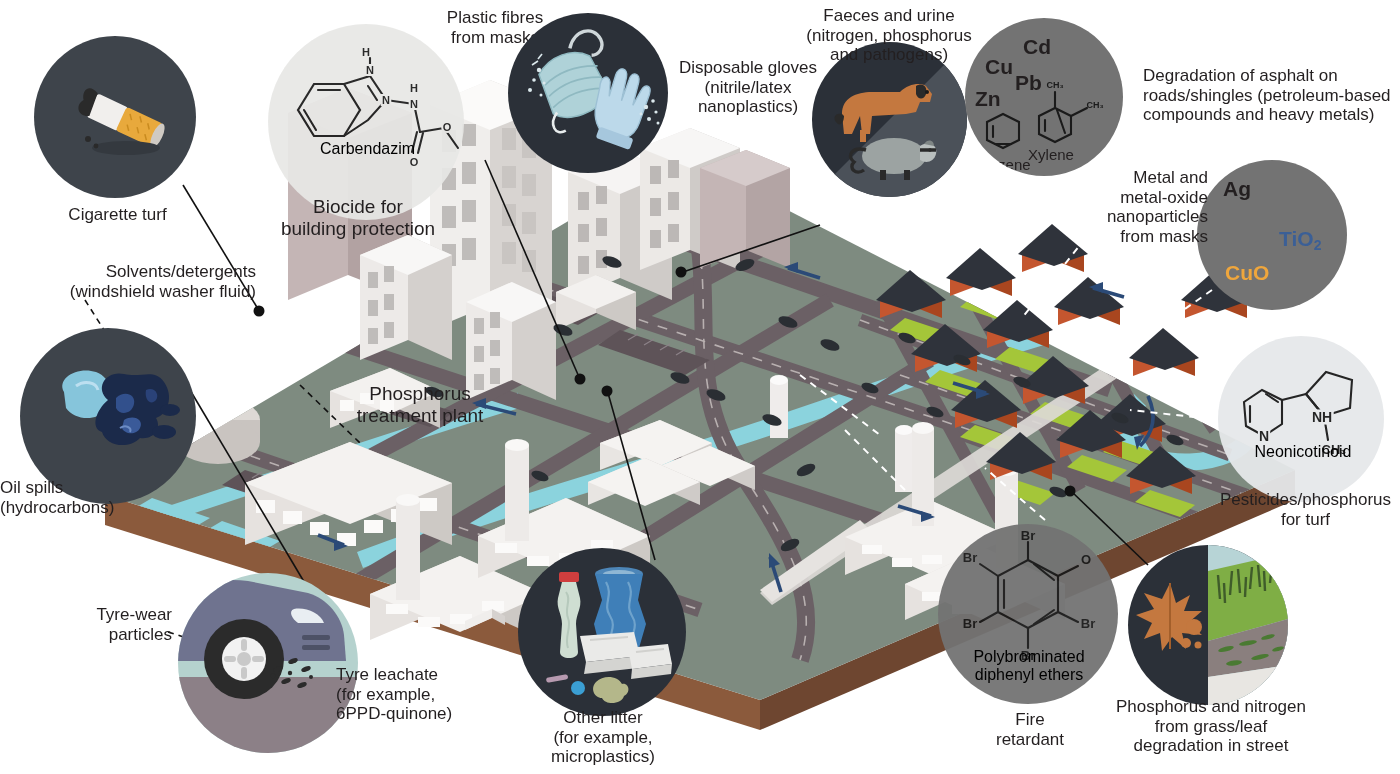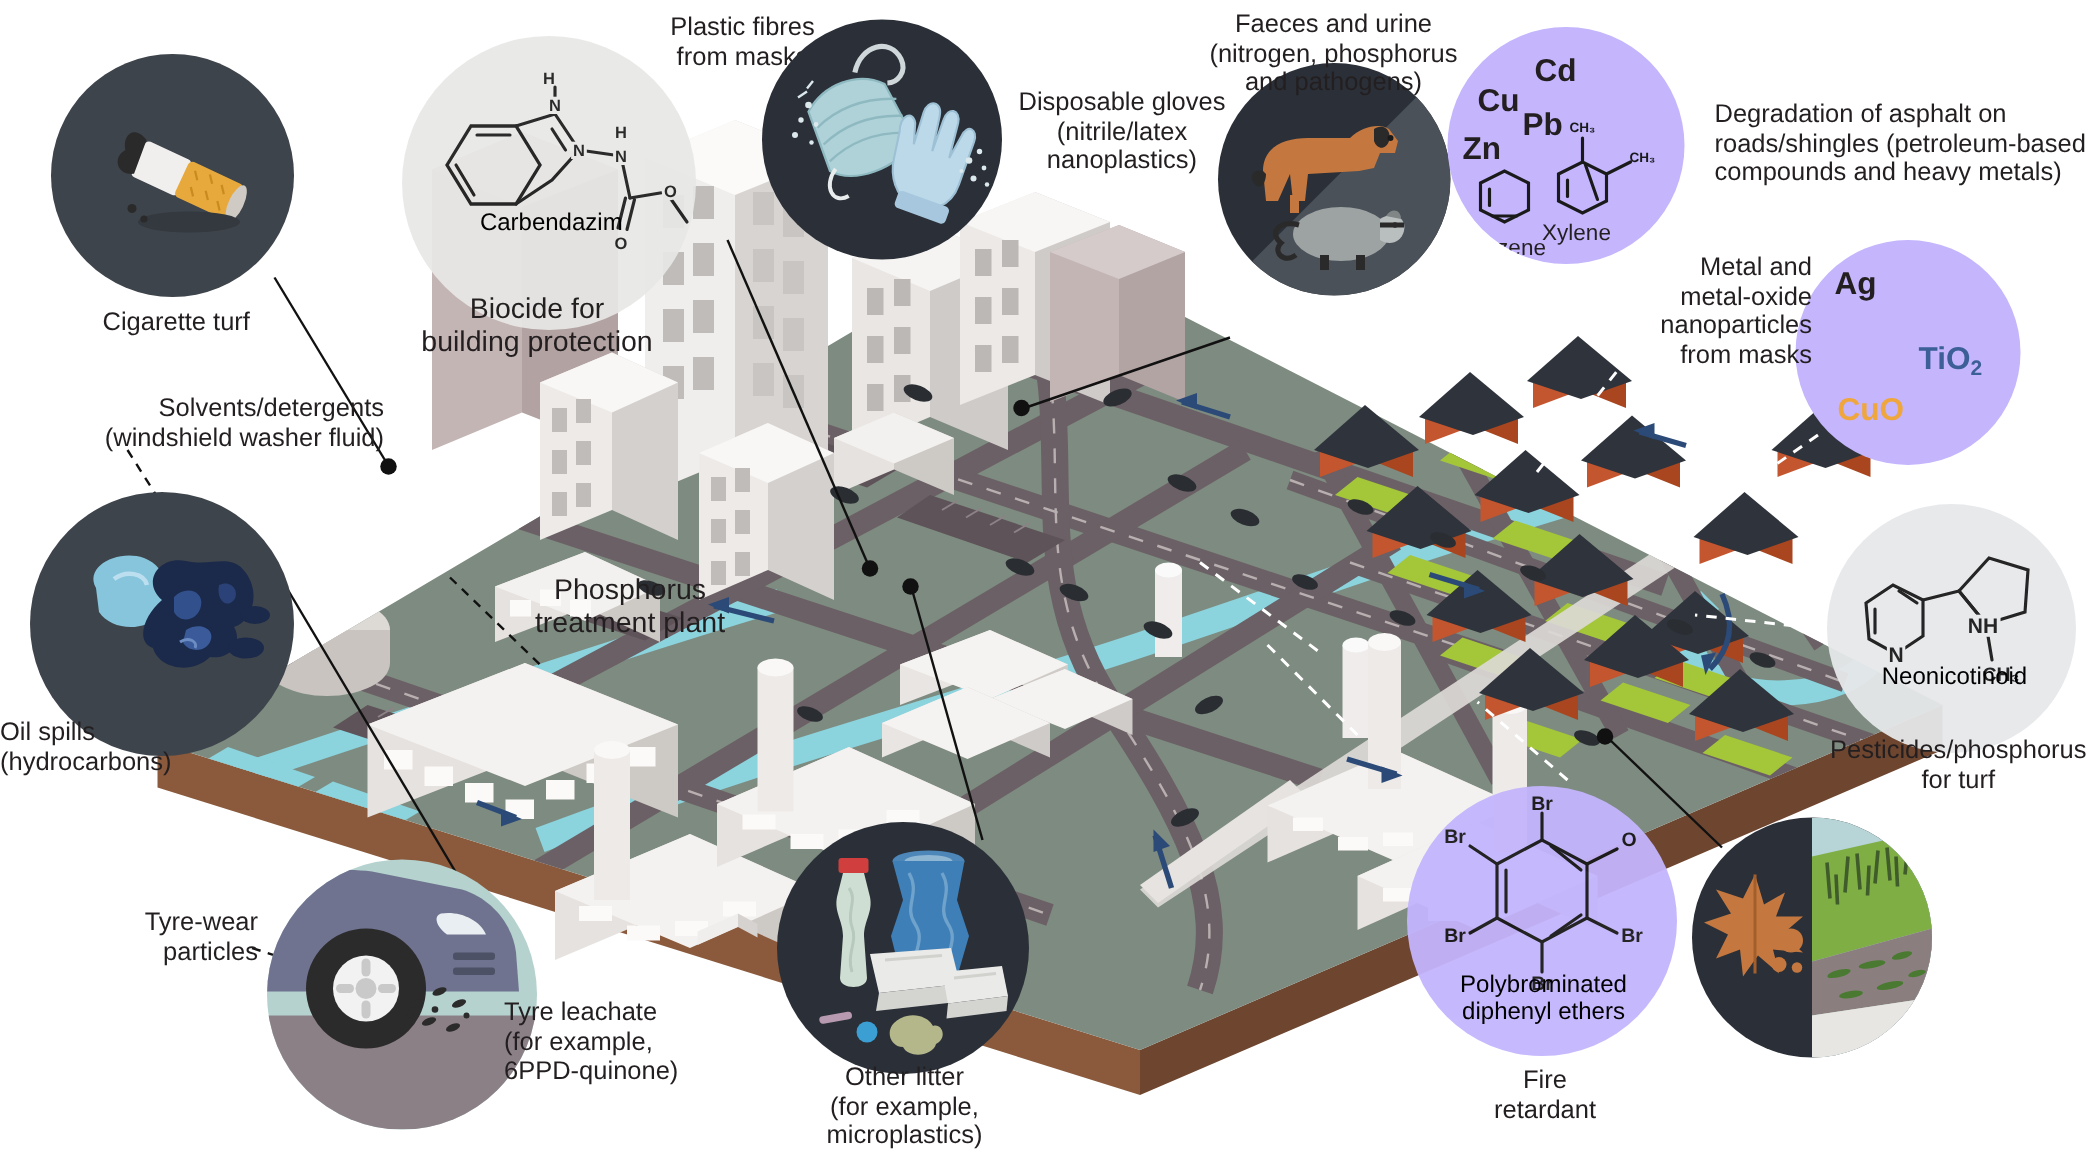--- a/index.html
+++ b/index.html
@@ -5,21 +5,21 @@
   html,body{margin:0;padding:0;background:#ffffff;}
   body{width:1400px;height:774px;overflow:hidden;
        font-family:"Liberation Sans","DejaVu Sans",sans-serif;color:#231f20;}
   #stage{position:relative;width:1400px;height:774px;background:#fff;}
   .lbl{position:absolute;font-size:19.5px;line-height:1.16;color:#231f20;white-space:pre;}
   .lbl.c{text-align:center;}
   .bubble{position:absolute;border-radius:50%;overflow:hidden;}
   .b-dark{background:#3e444b;}
   .b-dark2{background:#2b3038;}
   .b-light{background:#e8e8e6;}
-  .b-blue{background:#c4b5fd;}
+  .b-blue{background:#737373;}
   .b-grey{background:#e6e8ea;}
   .cap{position:absolute;font-size:17px;line-height:1.15;text-align:center;color:#231f20;white-space:pre;}
   svg{display:block;}
   .ln{stroke:#111;stroke-width:1.6;fill:none;}
   .lnd{stroke:#111;stroke-width:1.6;fill:none;stroke-dasharray:6 5;}
   .lnw{stroke:#ffffff;stroke-width:2;fill:none;stroke-dasharray:7 6;}
   .dot{fill:#111;}
   .chem{stroke:#1a1a1a;stroke-width:2.1;fill:none;stroke-linecap:round;}
   .chem-t{font-size:13px;font-weight:bold;fill:#1a1a1a;font-family:"Liberation Sans",sans-serif;}
   .chem-s{font-size:11px;font-weight:bold;fill:#1a1a1a;font-family:"Liberation Sans",sans-serif;}
@@ -789,17 +789,20 @@
       </g>
       <g>
         <path d="M42,38 L48,58 L62,50 L56,66 L74,66 L60,78 L74,90 L54,88 L58,104 L44,92 L34,106 L32,88 L16,94 L24,78 L8,70 L26,64 L16,48 L34,54 Z" fill="#c4783f"></path>
         <path d="M42,38 L42,104" stroke="#a35f2b" stroke-width="2"></path>
         <circle cx="66" cy="82" r="8" fill="#c4783f"></circle>
         <circle cx="58" cy="98" r="5" fill="#c4783f"></circle>
         <circle cx="70" cy="100" r="3.5" fill="#c4783f"></circle>
       </g>
     </svg>
   </div>
+  <div class="cap" style="left:1098px;top:697px;width:226px;">Phosphorus and nitrogen
+from grass/leaf
+degradation in street</div>
 
   <div class="lbl c" style="left:325px;top:383px;width:190px;font-size:19px;">Phosphorus
 treatment plant</div>
 
 </div>
 
 </body></html>

